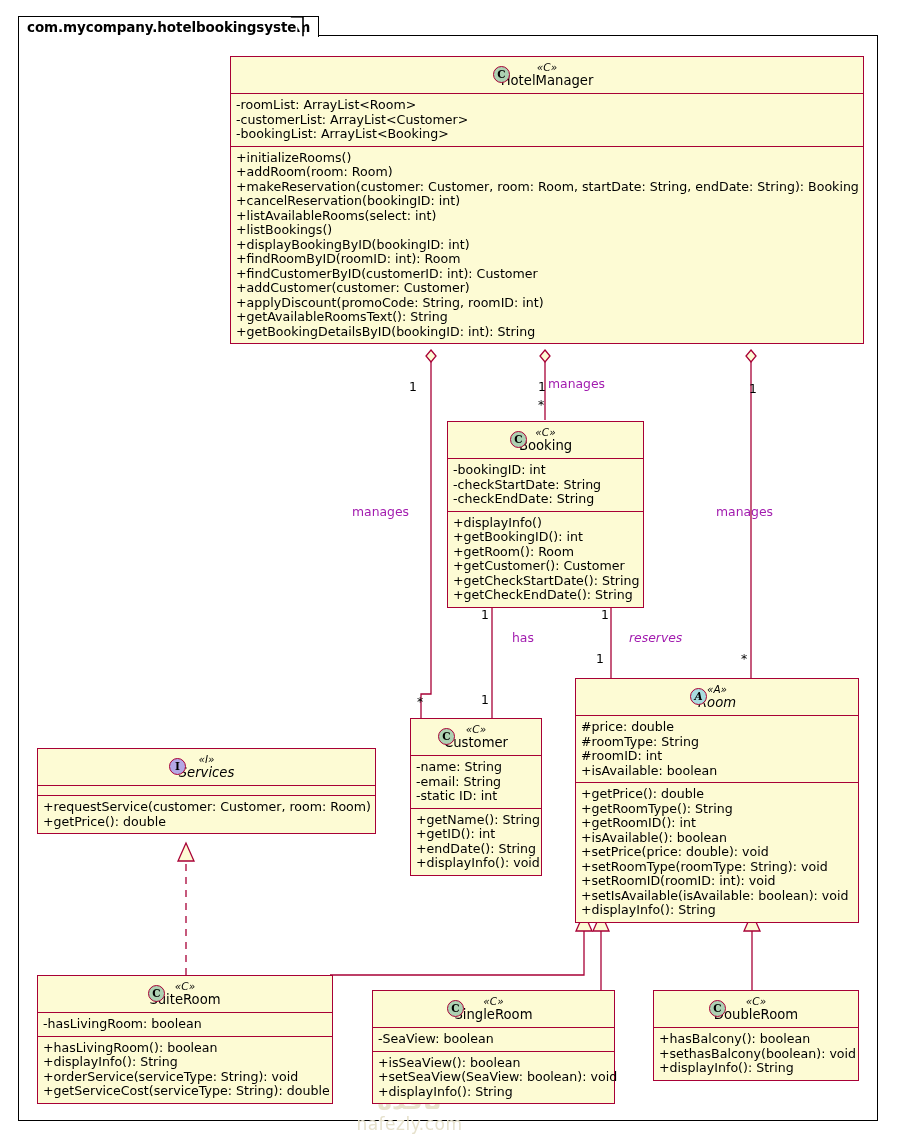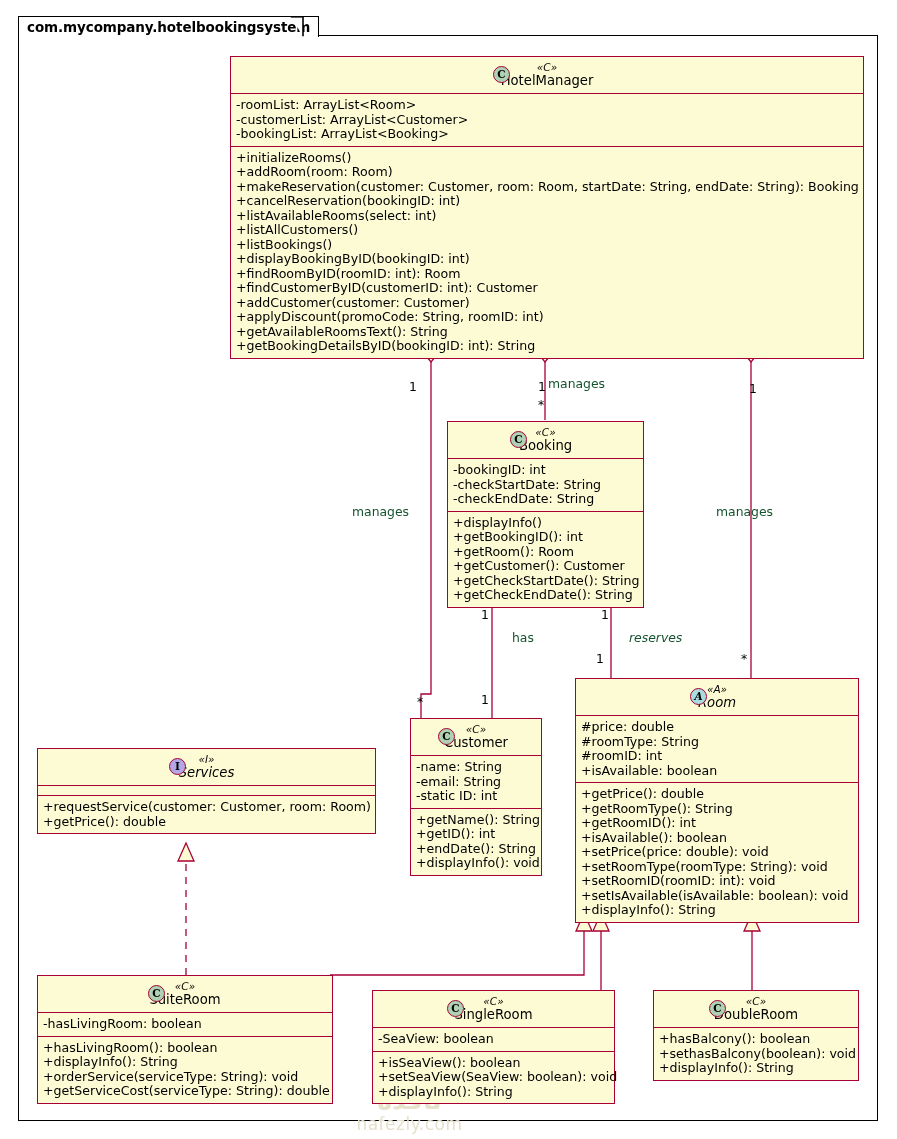--- a/index.html
+++ b/index.html
@@ -136,21 +136,21 @@
     width: 897px; height: 1139px;
     z-index: 2;
     pointer-events: none;
   }
   .edge-label {
     position: absolute;
     font-size: 12.4px;
     line-height: 13px;
     white-space: nowrap;
     z-index: 3;
-    color: #14532d;
+    color: #a21caf;
   }
   .mult-label {
     position: absolute;
     font-size: 12.4px;
     line-height: 13px;
     z-index: 3;
     color: #000;
   }
 
   
@@ -255,21 +255,20 @@
       <div class="member">-roomList: ArrayList&lt;Room&gt;</div>
       <div class="member">-customerList: ArrayList&lt;Customer&gt;</div>
       <div class="member">-bookingList: ArrayList&lt;Booking&gt;</div>
     </div>
     <div class="cls-compartment">
       <div class="member">+initializeRooms()</div>
       <div class="member">+addRoom(room: Room)</div>
       <div class="member">+makeReservation(customer: Customer, room: Room, startDate: String, endDate: String): Booking</div>
       <div class="member">+cancelReservation(bookingID: int)</div>
       <div class="member">+listAvailableRooms(select: int)</div>
-      <div class="member">+listAllCustomers()</div>
       <div class="member">+listBookings()</div>
       <div class="member">+displayBookingByID(bookingID: int)</div>
       <div class="member">+findRoomByID(roomID: int): Room</div>
       <div class="member">+findCustomerByID(customerID: int): Customer</div>
       <div class="member">+addCustomer(customer: Customer)</div>
       <div class="member">+applyDiscount(promoCode: String, roomID: int)</div>
       <div class="member">+getAvailableRoomsText(): String</div>
       <div class="member">+getBookingDetailsByID(bookingID: int): String</div>
     </div>
   </div>

